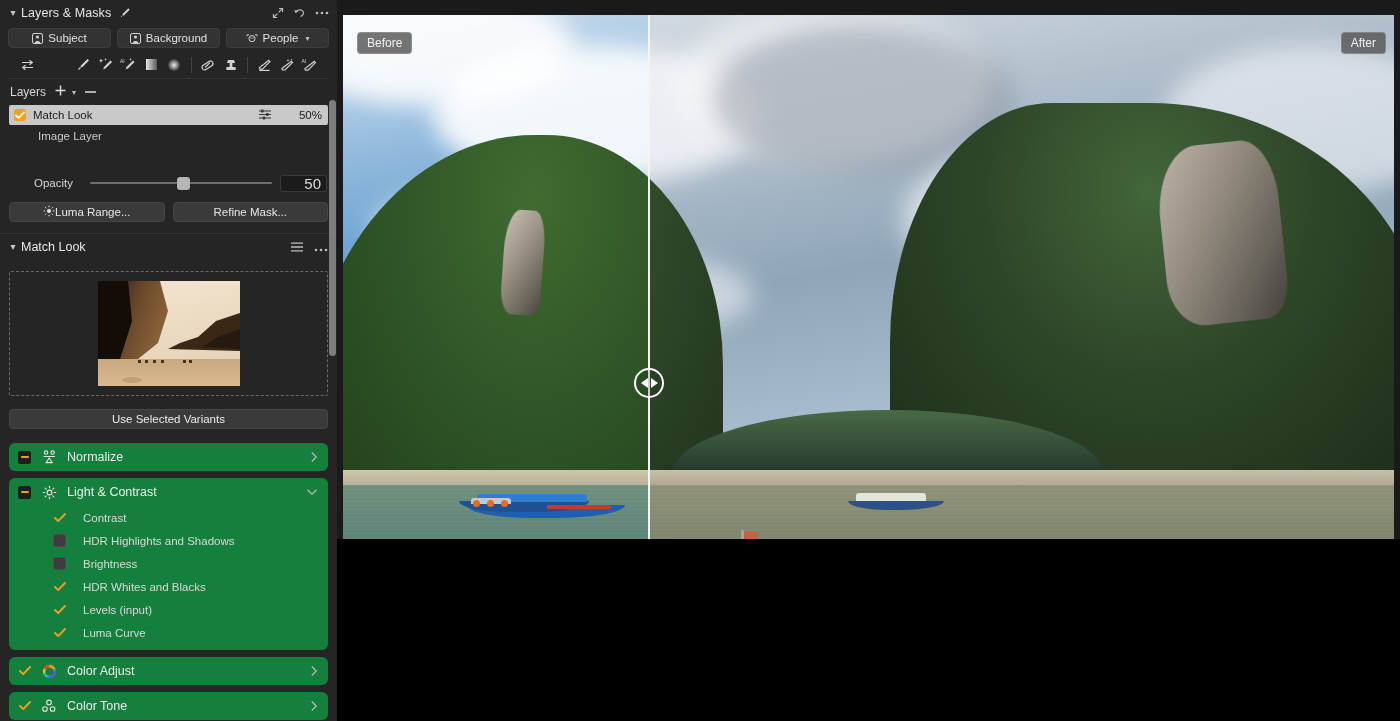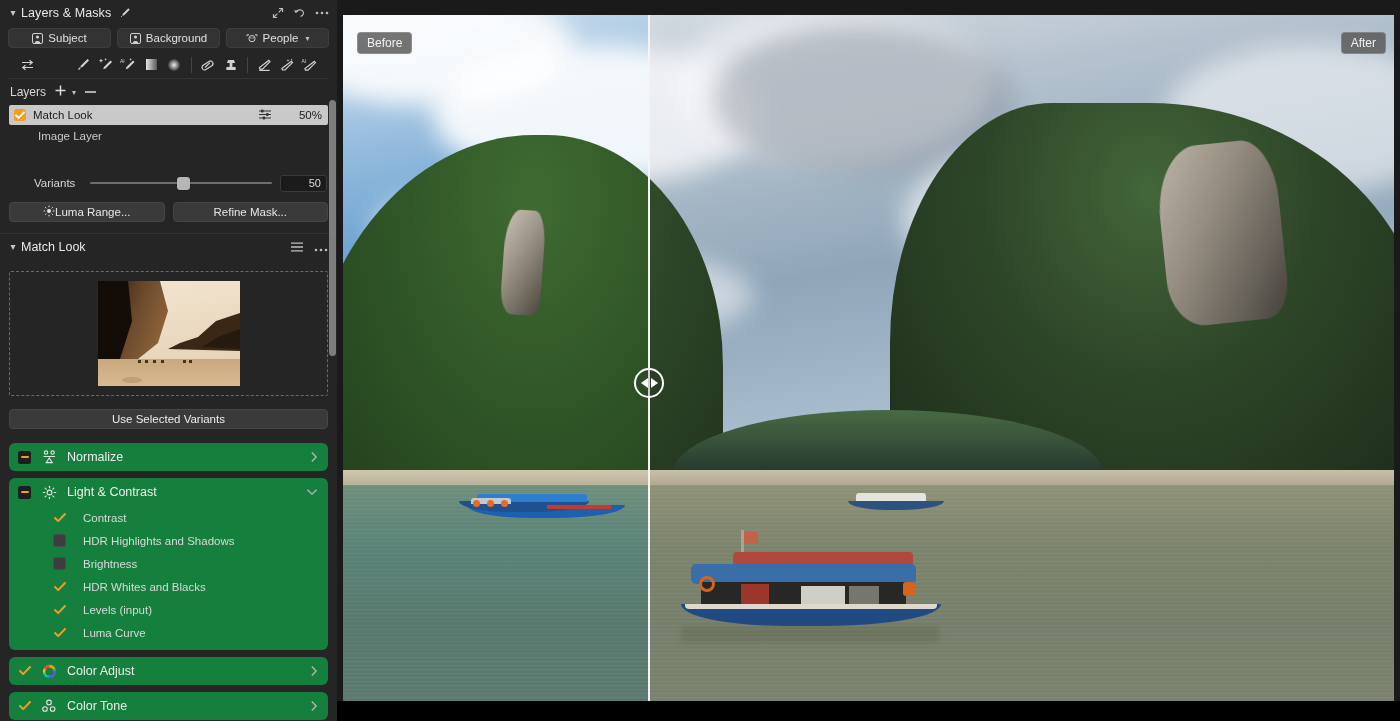--- a/index.html
+++ b/index.html
@@ -80,21 +80,21 @@
   .opacity-row { display:flex; align-items:center; padding: 0 10px 0 34px; height: 22px; margin-top: 26px;}
   .opacity-label { font-size: 11.5px; color:#d6d6d6; width: 54px;}
   .slider { position:relative; flex:1; height: 14px; margin: 0 8px 0 2px;}
   .slider-track { position:absolute; top:6px; left:0; right:0; height:2px; background:#6e6e6e; border-radius:1px; }
   .slider-knob {
     position:absolute; top:1px; left: 48%; width: 13px; height: 13px;
     background:#b6b6b6; border-radius:3px; box-shadow: 0 0 1px #000;
   }
   .num-field {
     width: 47px; height: 17px; background:#1b1b1b; border:1px solid #3a3a3a;
-    border-radius: 3px; font-size:11px; color:#dcdcdc;
+    border-radius: 3px; font-size:15px; color:#dcdcdc;
     display:flex; align-items:center; justify-content:flex-end; padding-right: 5px;
   }
 
   
   .mask-btns { display:flex; gap: 8px; padding: 8px 9px 0 9px; }
   .mbtn {
     flex:1; height: 20px; background:#3a3a3a; border-radius:4px; border:.5px solid #454545;
     display:flex; align-items:center; justify-content:center; gap:0;
     font-size: 11.5px; color:#e6e6e6;
   }
@@ -141,21 +141,21 @@
   .opt-name { font-size: 11.5px; color:#d8d8d8; }
   .opt-pad { height: 6px; }
 
   
   .scrollbar {
     position:absolute; right: 1px; top: 100px; width: 7px; height: 256px;
     background: #8d8d8d; border-radius: 4px; opacity:.85;
   }
 
   
-  .viewer { position:relative; flex:1; height:701px; background:#1a1a1a; overflow:hidden; }
+  .viewer { position:relative; flex:1; height:539px; background:#1a1a1a; overflow:hidden; }
   .canvas { position:absolute; left:6px; top:15px; right:6px; bottom:0px; overflow:hidden; background:#111; }
 
   .half { position:absolute; top:0; bottom:0; overflow:hidden; }
   .half-before { left:0; width: 305px; }
   .half-after  { left: 306px; right: 0; }
   .scene { position:absolute; top:0; left:0; width: 1057px; height: 706px; }
   .scene.shift { left: -306px; }
 
   
   .sky {
@@ -435,21 +435,21 @@
           </span>
           <span class="layer-pct">50%</span>
         </span>
       </div>
       <div class="sub-row">
         <span>Image Layer</span>
       </div>
     </div>
 
     <div class="opacity-row">
-      <span class="opacity-label">Variants</span>
+      <span class="opacity-label">Opacity</span>
       <span class="slider">
         <span class="slider-track"></span>
         <span class="slider-knob"></span>
       </span>
       <span class="num-field">50</span>
     </div>
 
     <div class="mask-btns">
       <div class="mbtn">
         <span>

